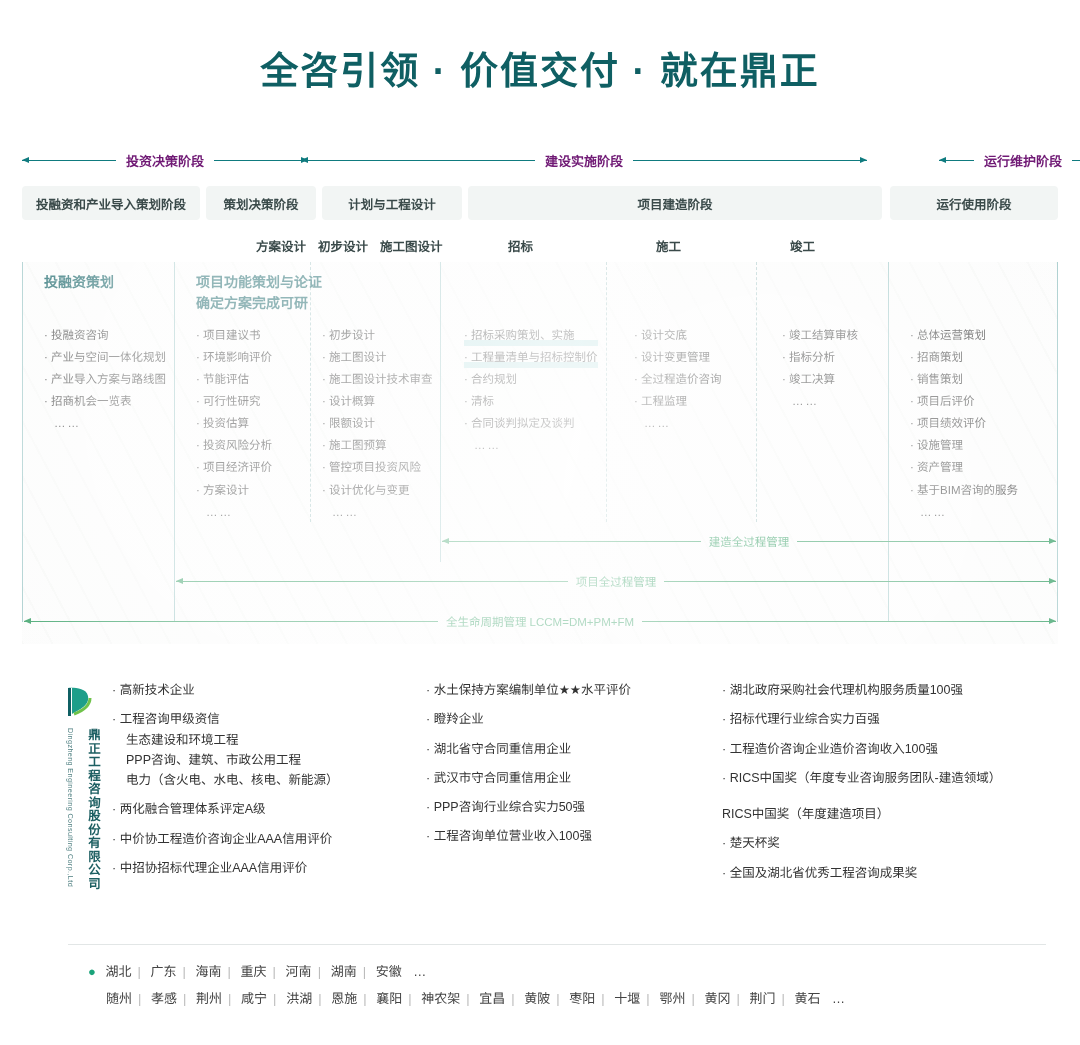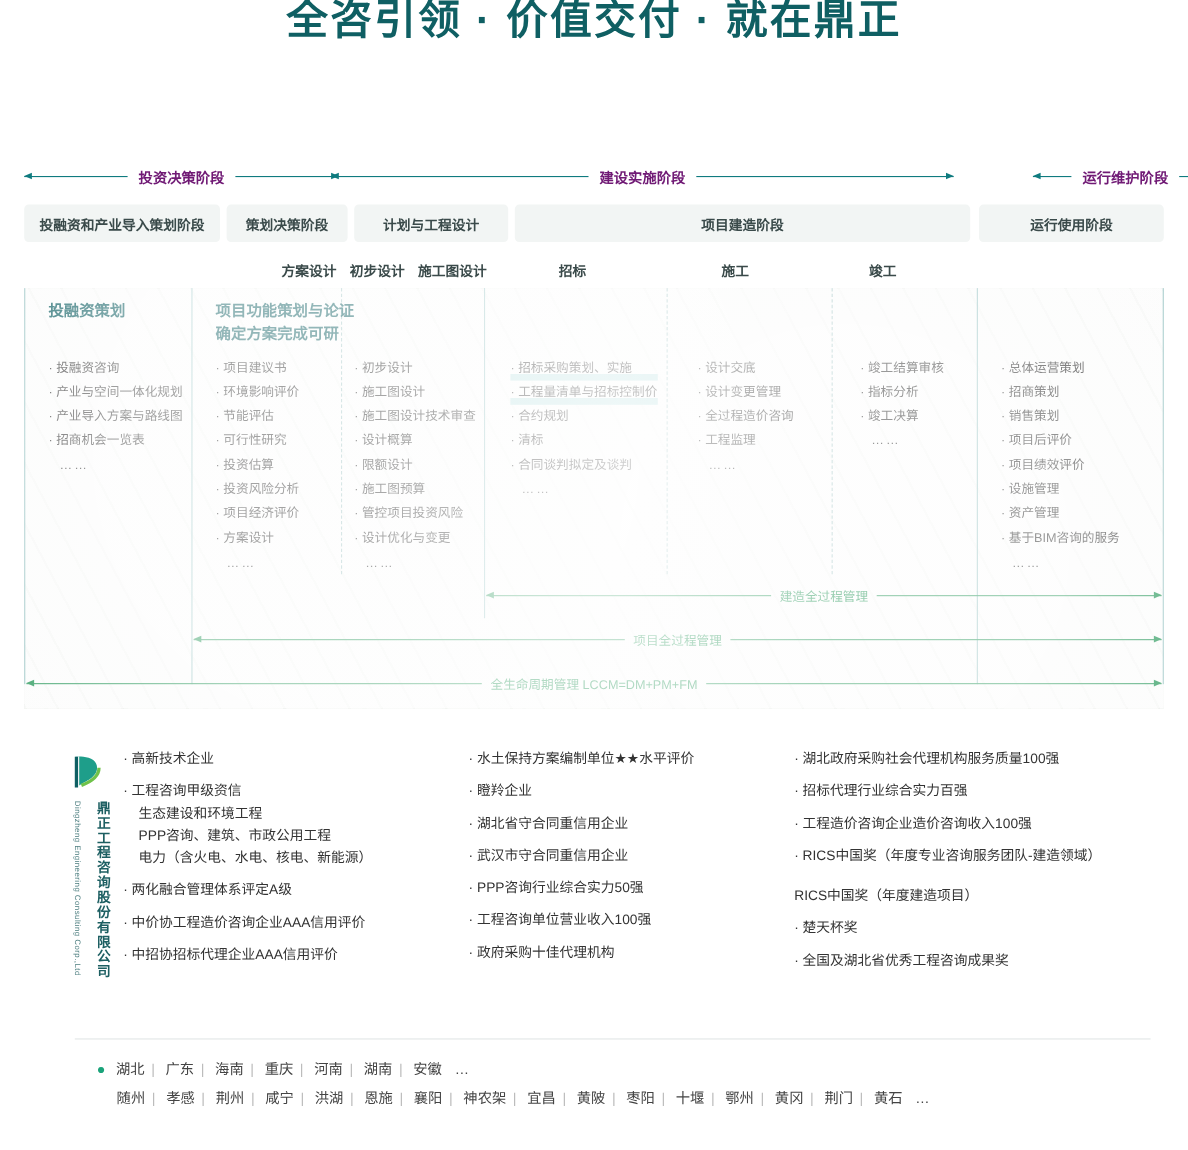--- a/index.html
+++ b/index.html
@@ -13,20 +13,21 @@
   }
   .page{position:relative;width:1080px;height:1045px;}
 
   
   .title{
     text-align:center;
     font-size:38px;
     font-weight:bold;
     color:#0f5f63;
     letter-spacing:2px;
+    padding-top:52px;
     line-height:1;
   }
 
   
   .phase-row{
     position:absolute;top:148px;left:22px;width:1036px;height:24px;
   }
   .phase-arrow{
     position:absolute;top:0;height:24px;
     display:flex;align-items:center;
@@ -326,21 +327,20 @@
       <div class="item">· 中招协招标代理企业AAA信用评价</div>
     </div>
 
     <div class="cred-col" style="left:404px;width:300px;">
       <div class="item">· 水土保持方案编制单位★★水平评价</div>
       <div class="item">· 瞪羚企业</div>
       <div class="item">· 湖北省守合同重信用企业</div>
       <div class="item">· 武汉市守合同重信用企业</div>
       <div class="item">· PPP咨询行业综合实力50强</div>
       <div class="item">· 工程咨询单位营业收入100强</div>
-      <div class="item">· 政府采购十佳代理机构</div>
     </div>
 
     <div class="cred-col" style="left:700px;width:340px;">
       <div class="item">· 湖北政府采购社会代理机构服务质量100强</div>
       <div class="item">· 招标代理行业综合实力百强</div>
       <div class="item">· 工程造价咨询企业造价咨询收入100强</div>
       <div class="item" style="margin-bottom:16px;">· RICS中国奖（年度专业咨询服务团队-建造领域）</div>
       <div class="item">  RICS中国奖（年度建造项目）</div>
       <div class="item">· 楚天杯奖</div>
       <div class="item">· 全国及湖北省优秀工程咨询成果奖</div>

